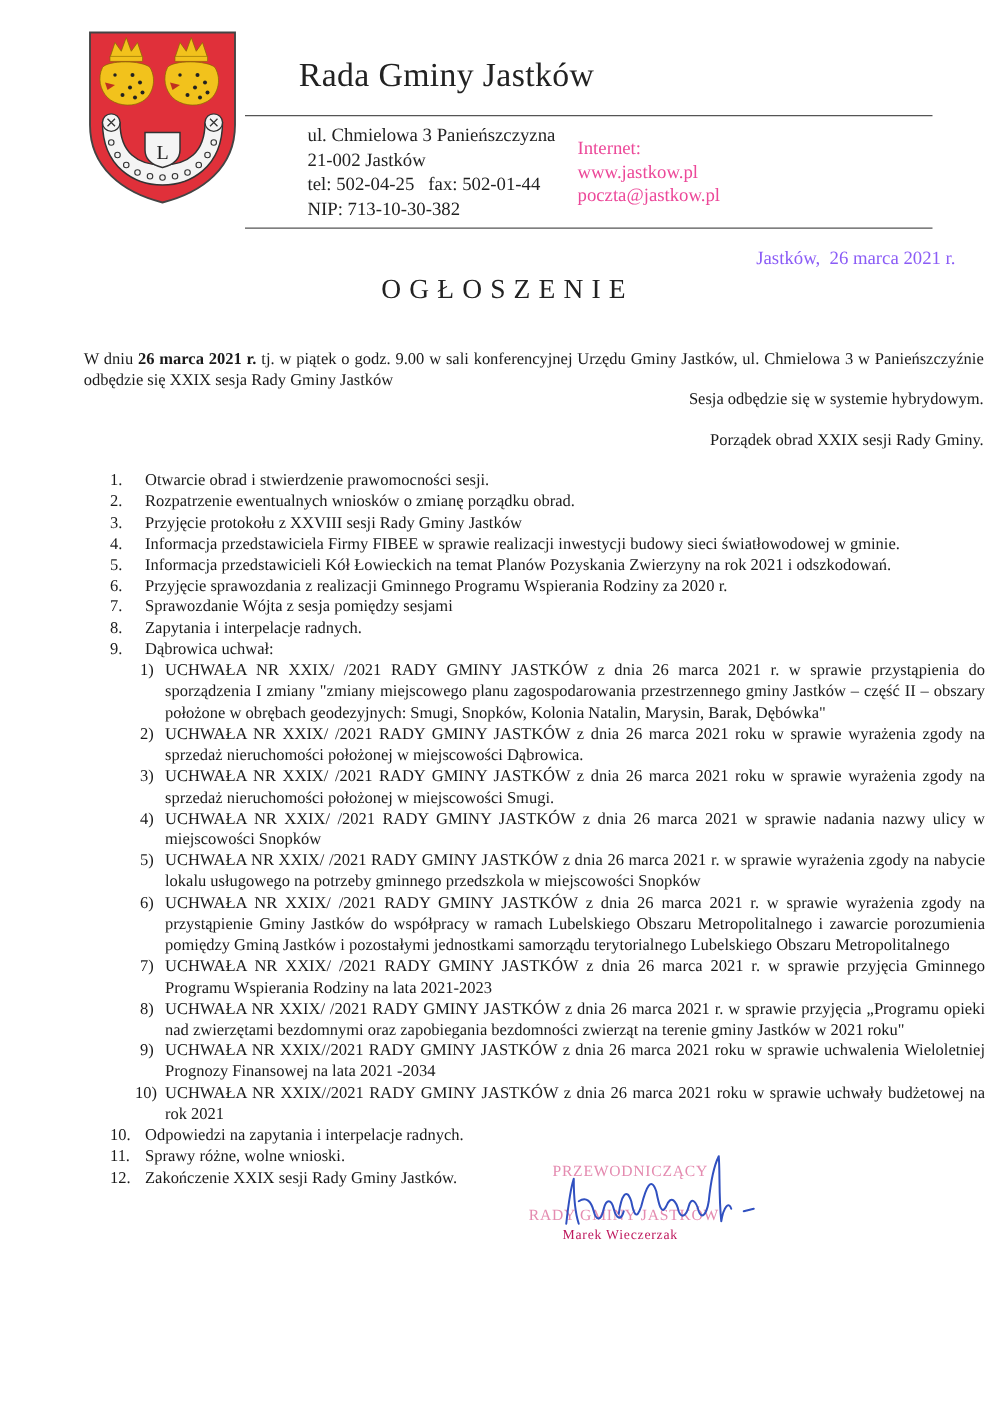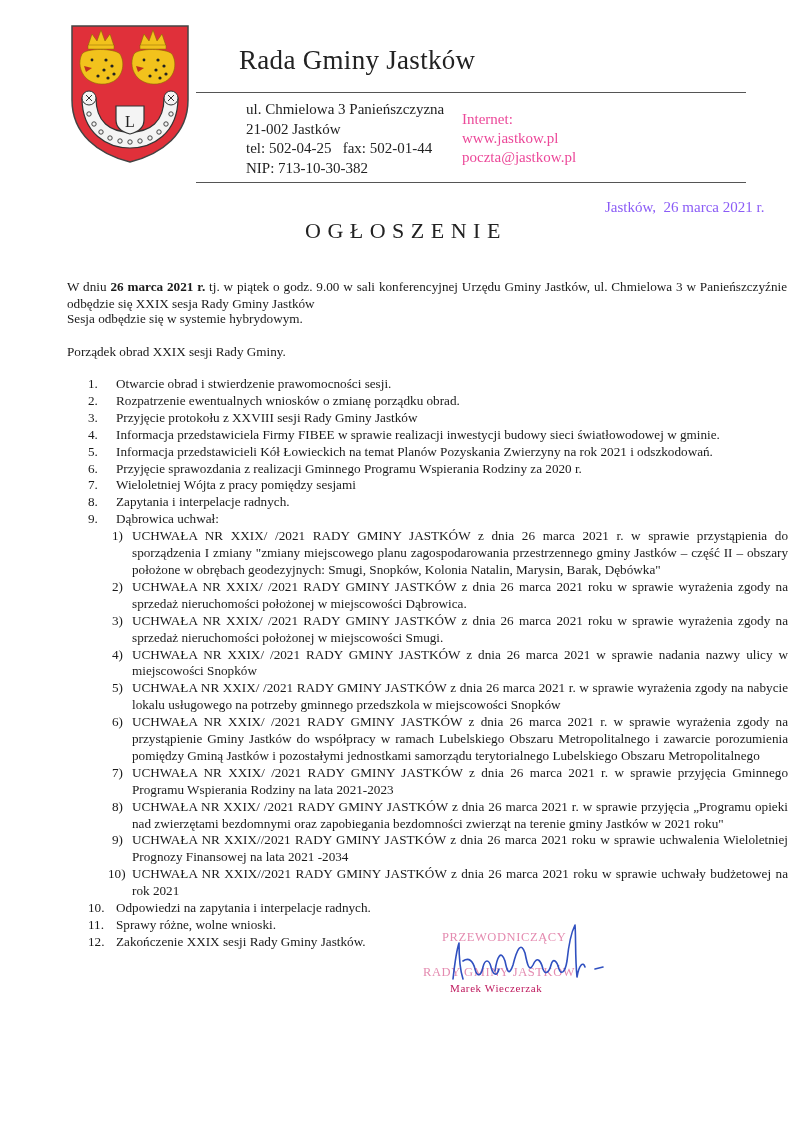--- a/index.html
+++ b/index.html
@@ -8,21 +8,21 @@
   .abs { position:absolute; }
   .crest { left:68px; top:22px; width:124px; height:142px; }
   .org-title { left:205px; top:45px; font-size:27px; letter-spacing:0.3px; color:#222; white-space:nowrap;margin-left:34px; }
   .hr { height:1px; background:#555; }
   .hr1 { left:196px; top:92px; width:550px; }
   .hr2 { left:196px; top:182px; width:550px; }
   .addr { left:202px; top:100px; font-size:15px; line-height:19.5px; color:#222; white-space:nowrap;margin-left:44px; }
   .inet { left:462px; top:110px; font-size:15px; line-height:19px; color:#ec4899; white-space:nowrap; }
   .date { left:605px; top:199px; font-size:15px; color:#8b5cf6; white-space:nowrap; }
   .heading { left:305px; top:218px; font-size:22px; letter-spacing:6.5px; color:#222; white-space:nowrap; }
-  .para { left:67px; width:720px; font-size:13.2px; line-height:17px; color:#1a1a1a; }
+  .para { left:67px; width:720px; font-size:13.2px; line-height:17px; color:#1a1a1a;text-align:right; }
   .p1 { top:278px; text-align:justify; text-align-last:left; }
   .p2 { top:310px; }
   .p3 { top:343px; }
   .agenda { left:0; top:376px; width:800px; font-size:13.2px; line-height:16.9px; }
   .ai { position:relative; padding-left:116px; padding-right:50px; }
   .ai .num { position:absolute; left:88px; width:24px; text-align:left; }
   .sub { position:relative; padding-left:132px; padding-right:12px; text-align:justify; text-align-last:left; }
   .sub .num { position:absolute; left:112px; width:22px; }
   .sub.wide .num { left:108px; }
   .stamp { left:405px; top:925px; width:230px; height:80px; }
@@ -119,21 +119,21 @@
 <div class="abs para p2">Sesja odbędzie się w systemie hybrydowym.</div>
 <div class="abs para p3">Porządek obrad XXIX sesji Rady Gminy.</div>
 
 <div class="abs agenda">
   <div class="ai"><span class="num">1.</span><span>Otwarcie obrad  i stwierdzenie prawomocności sesji.</span></div>
   <div class="ai"><span class="num">2.</span><span>Rozpatrzenie ewentualnych wniosków o zmianę porządku obrad.</span></div>
   <div class="ai"><span class="num">3.</span><span>Przyjęcie protokołu z XXVIII sesji Rady Gminy Jastków</span></div>
   <div class="ai" style="padding-right:0;white-space:nowrap"><span class="num">4.</span><span>Informacja przedstawiciela Firmy FIBEE w sprawie realizacji inwestycji budowy sieci światłowodowej w gminie.</span></div>
   <div class="ai" style="padding-right:0;white-space:nowrap"><span class="num">5.</span><span>Informacja przedstawicieli Kół Łowieckich na temat Planów Pozyskania Zwierzyny na rok 2021 i odszkodowań.</span></div>
   <div class="ai"><span class="num">6.</span><span>Przyjęcie sprawozdania z realizacji Gminnego Programu Wspierania Rodziny za 2020 r.</span></div>
-  <div class="ai"><span class="num">7.</span><span>Wieloletniej Wójta z pracy pomiędzy sesjami</span></div>
+  <div class="ai"><span class="num">7.</span><span>Sprawozdanie Wójta z sesja pomiędzy sesjami</span></div>
   <div class="ai"><span class="num">8.</span><span>Zapytania i interpelacje radnych.</span></div>
   <div class="ai"><span class="num">9.</span><span>Dąbrowica uchwał:</span></div>
 
   <div class="sub"><span class="num">1)</span><span>UCHWAŁA NR XXIX/ /2021 RADY GMINY JASTKÓW z dnia 26 marca 2021 r. w sprawie przystąpienia do sporządzenia I zmiany "zmiany miejscowego planu zagospodarowania przestrzennego gminy Jastków – część II – obszary położone w obrębach geodezyjnych: Smugi, Snopków, Kolonia Natalin, Marysin, Barak, Dębówka"</span></div>
   <div class="sub"><span class="num">2)</span><span>UCHWAŁA NR XXIX/ /2021 RADY GMINY JASTKÓW z dnia 26 marca 2021 roku w sprawie wyrażenia zgody na sprzedaż nieruchomości położonej w miejscowości Dąbrowica.</span></div>
   <div class="sub"><span class="num">3)</span><span>UCHWAŁA NR XXIX/ /2021 RADY GMINY JASTKÓW z dnia 26 marca 2021 roku w sprawie wyrażenia zgody na sprzedaż nieruchomości położonej w miejscowości Smugi.</span></div>
   <div class="sub"><span class="num">4)</span><span>UCHWAŁA NR XXIX/ /2021 RADY GMINY JASTKÓW z dnia 26 marca 2021 w sprawie nadania nazwy ulicy w miejscowości Snopków</span></div>
   <div class="sub"><span class="num">5)</span><span>UCHWAŁA NR XXIX/ /2021 RADY GMINY JASTKÓW z dnia  26 marca 2021 r. w sprawie wyrażenia zgody na nabycie lokalu usługowego na potrzeby gminnego przedszkola w miejscowości Snopków</span></div>
   <div class="sub"><span class="num">6)</span><span>UCHWAŁA NR XXIX/ /2021 RADY GMINY JASTKÓW z dnia 26 marca 2021 r. w sprawie wyrażenia zgody na przystąpienie Gminy Jastków  do współpracy w ramach Lubelskiego Obszaru Metropolitalnego i zawarcie porozumienia pomiędzy Gminą Jastków i pozostałymi jednostkami samorządu terytorialnego Lubelskiego Obszaru Metropolitalnego</span></div>
   <div class="sub"><span class="num">7)</span><span>UCHWAŁA NR XXIX/ /2021 RADY GMINY JASTKÓW z dnia 26 marca 2021 r. w sprawie przyjęcia Gminnego Programu Wspierania Rodziny na lata 2021-2023</span></div>

